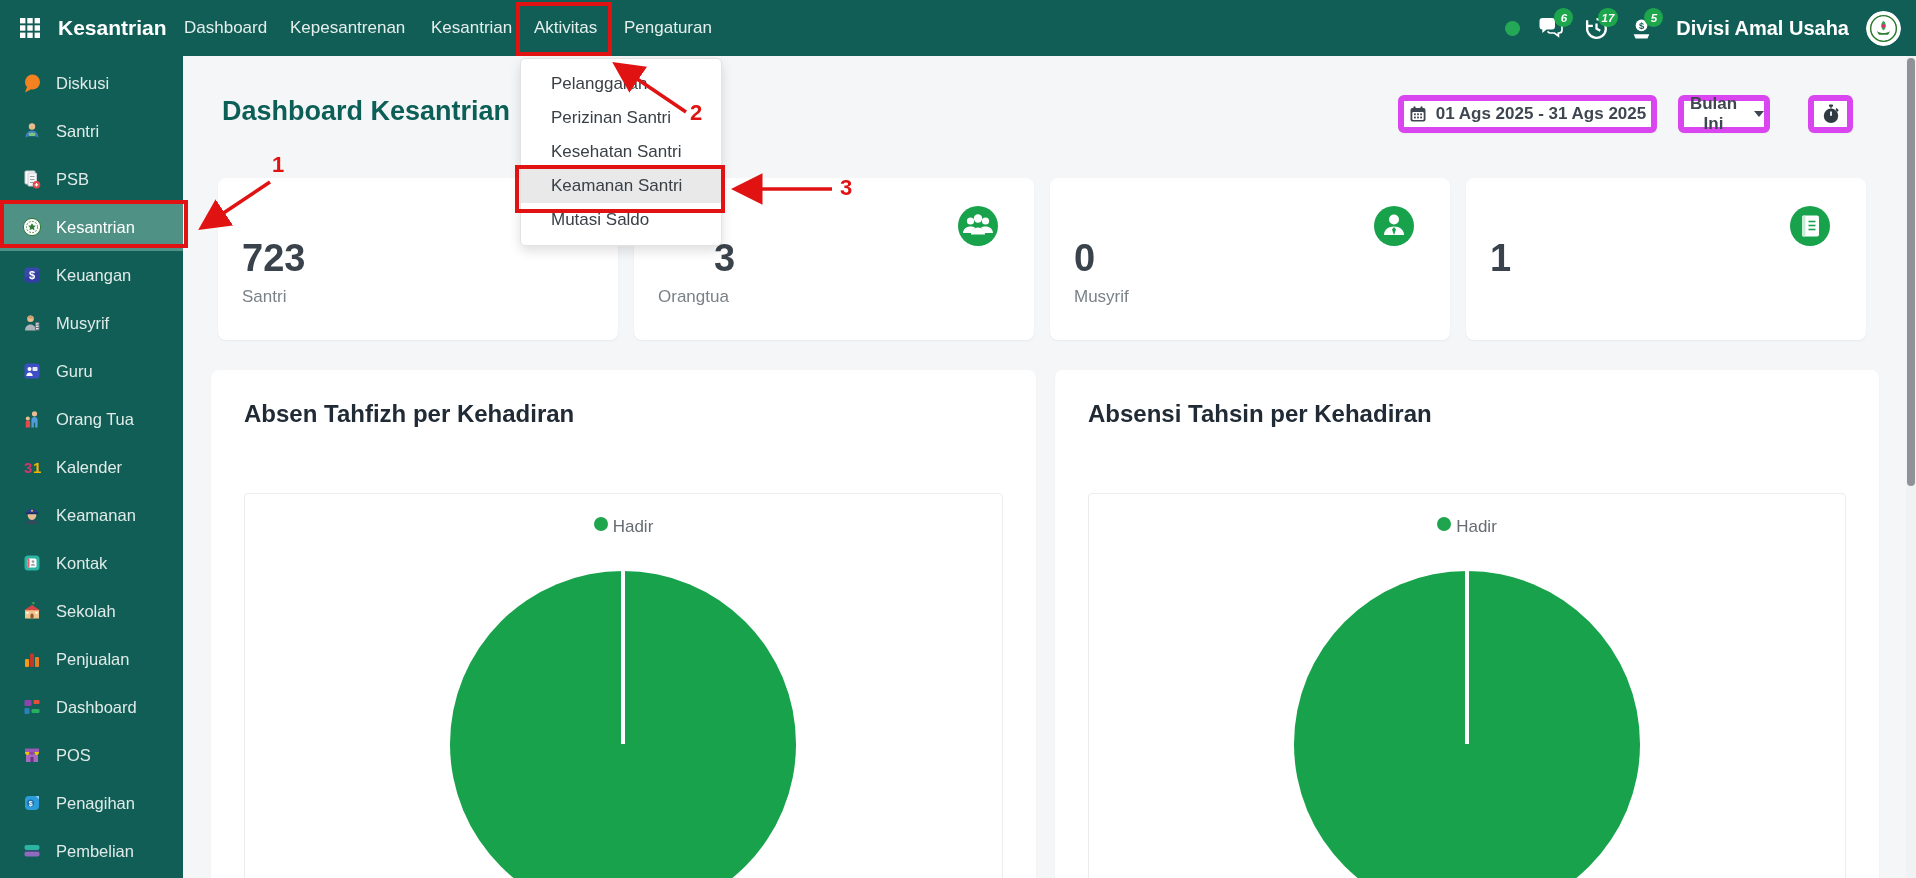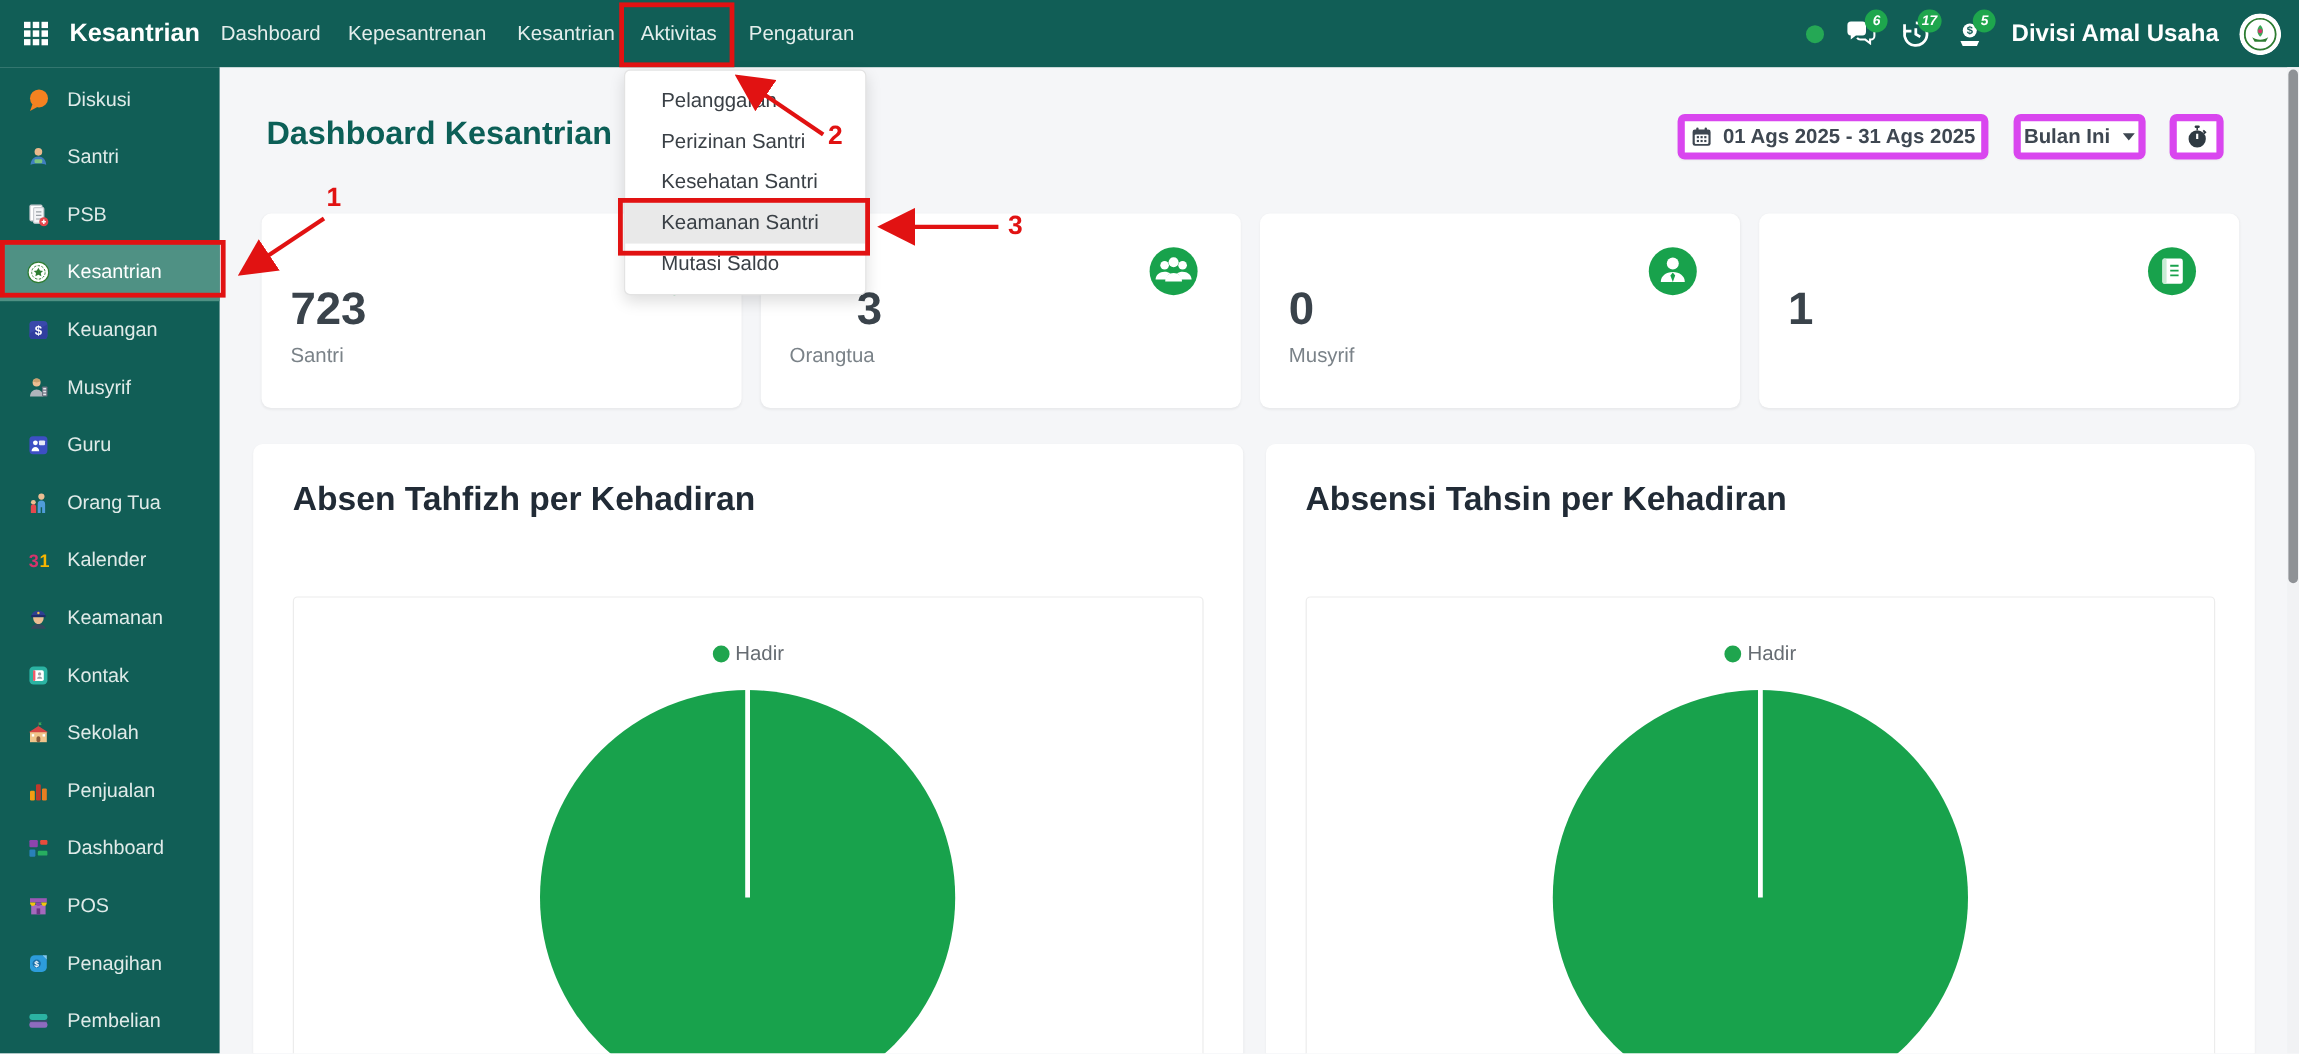--- a/index.html
+++ b/index.html
@@ -22,37 +22,37 @@
   .sidebar { position:absolute; left:0; top:56px; width:183px; height:822px; background:#115e56; z-index:2; padding-top:3px; }
   .si { height:48px; display:flex; align-items:center; padding-left:22px; gap:14px; color:#e0ebe9; font-size:16.5px; cursor:pointer; }
   .si.selected { background:#4f9184; color:#fff; }
   .si svg { flex:0 0 auto; }
 
   
   .main { position:absolute; left:183px; top:56px; width:1733px; height:822px; background:#f5f6f8; overflow:hidden; }
   .page-title { position:absolute; left:39px; top:40px; font-size:27px; font-weight:bold; color:#0c5f57; }
   .btn { position:absolute; top:39px; height:38px; background:#fff; border:6px solid #d946ef; border-radius:6px; display:flex; align-items:center; justify-content:center; gap:9px; font-size:17px; font-weight:600; color:#3e4751; cursor:pointer; box-shadow:0 1px 1px rgba(0,0,0,.03); }
   .btn-date { left:1215px; width:259px; }
-  .btn-period { left:1495px; width:110px;text-align:center; }
+  .btn-period { left:1495px; width:92px;text-align:center; }
   .btn-timer { left:1625px; width:45px; }
   .caret { width:0; height:0; border-left:5px solid transparent; border-right:5px solid transparent; border-top:6px solid #3e4751; margin-left:2px; }
 
   .stats-row { position:absolute; left:35px; top:122px; width:1660px; height:162px; display:flex; gap:16px; }
   .stat-card { position:relative; width:400px; height:162px; background:#fff; border-radius:8px; box-shadow:0 1px 2px rgba(0,0,0,.05); padding:24px; }
   .stat-value { margin-top:36px; font-size:38px; line-height:40px; font-weight:bold; color:#3a434b; }
   .stat-value.indent { padding-left:56px; }
   .stat-label { margin-top:9px; font-size:17px; color:#7a8288; }
   .stat-icon { position:absolute; right:36px; top:28px; width:40px; height:40px; border-radius:50%; background:#18a24c; display:flex; align-items:center; justify-content:center; }
 
   .charts-row { position:absolute; left:28px; top:314px; display:flex; gap:19px; }
   .chart-card { width:825px; height:600px; background:#fff; border-radius:8px; box-shadow:0 1px 2px rgba(0,0,0,.05); padding:30px 33px 0 33px; }
   .chart-card:last-child { width:824px; }
-  .chart-title { font-size:28px; font-weight:600; color:#212b36; }
+  .chart-title { font-size:24px; font-weight:600; color:#212b36; }
   .chart-panel { margin-top:65px; height:480px; border:1px solid #ececec; border-radius:4px; position:relative; background:#fff; }
-  .legend { position:absolute; left:0; right:0; top:23px; display:flex; align-items:center; justify-content:center; gap:5px;margin-top:14px; }
+  .legend { position:absolute; left:0; right:0; top:23px; display:flex; justify-content:center; gap:5px; }
   .legend-dot { width:14px; height:14px; border-radius:50%; background:#1fa54e; }
   .legend-label { font-size:17px; color:#666c72; }
   .pie-svg { position:absolute; left:0; top:0; width:100%; height:100%; }
 
   
   .dropdown { position:absolute; left:520px; top:58px; width:202px; background:#fff; border:1px solid #e3e3e3; border-radius:5px; box-shadow:0 5px 12px rgba(0,0,0,.13); padding:8px 0; z-index:6; }
   .dd-item { height:34px; line-height:34px; padding-left:30px; font-size:17px; color:#3a4046; cursor:pointer; white-space:nowrap; }
   .dd-item.hl { background:#e9e9e9; }
 
   

